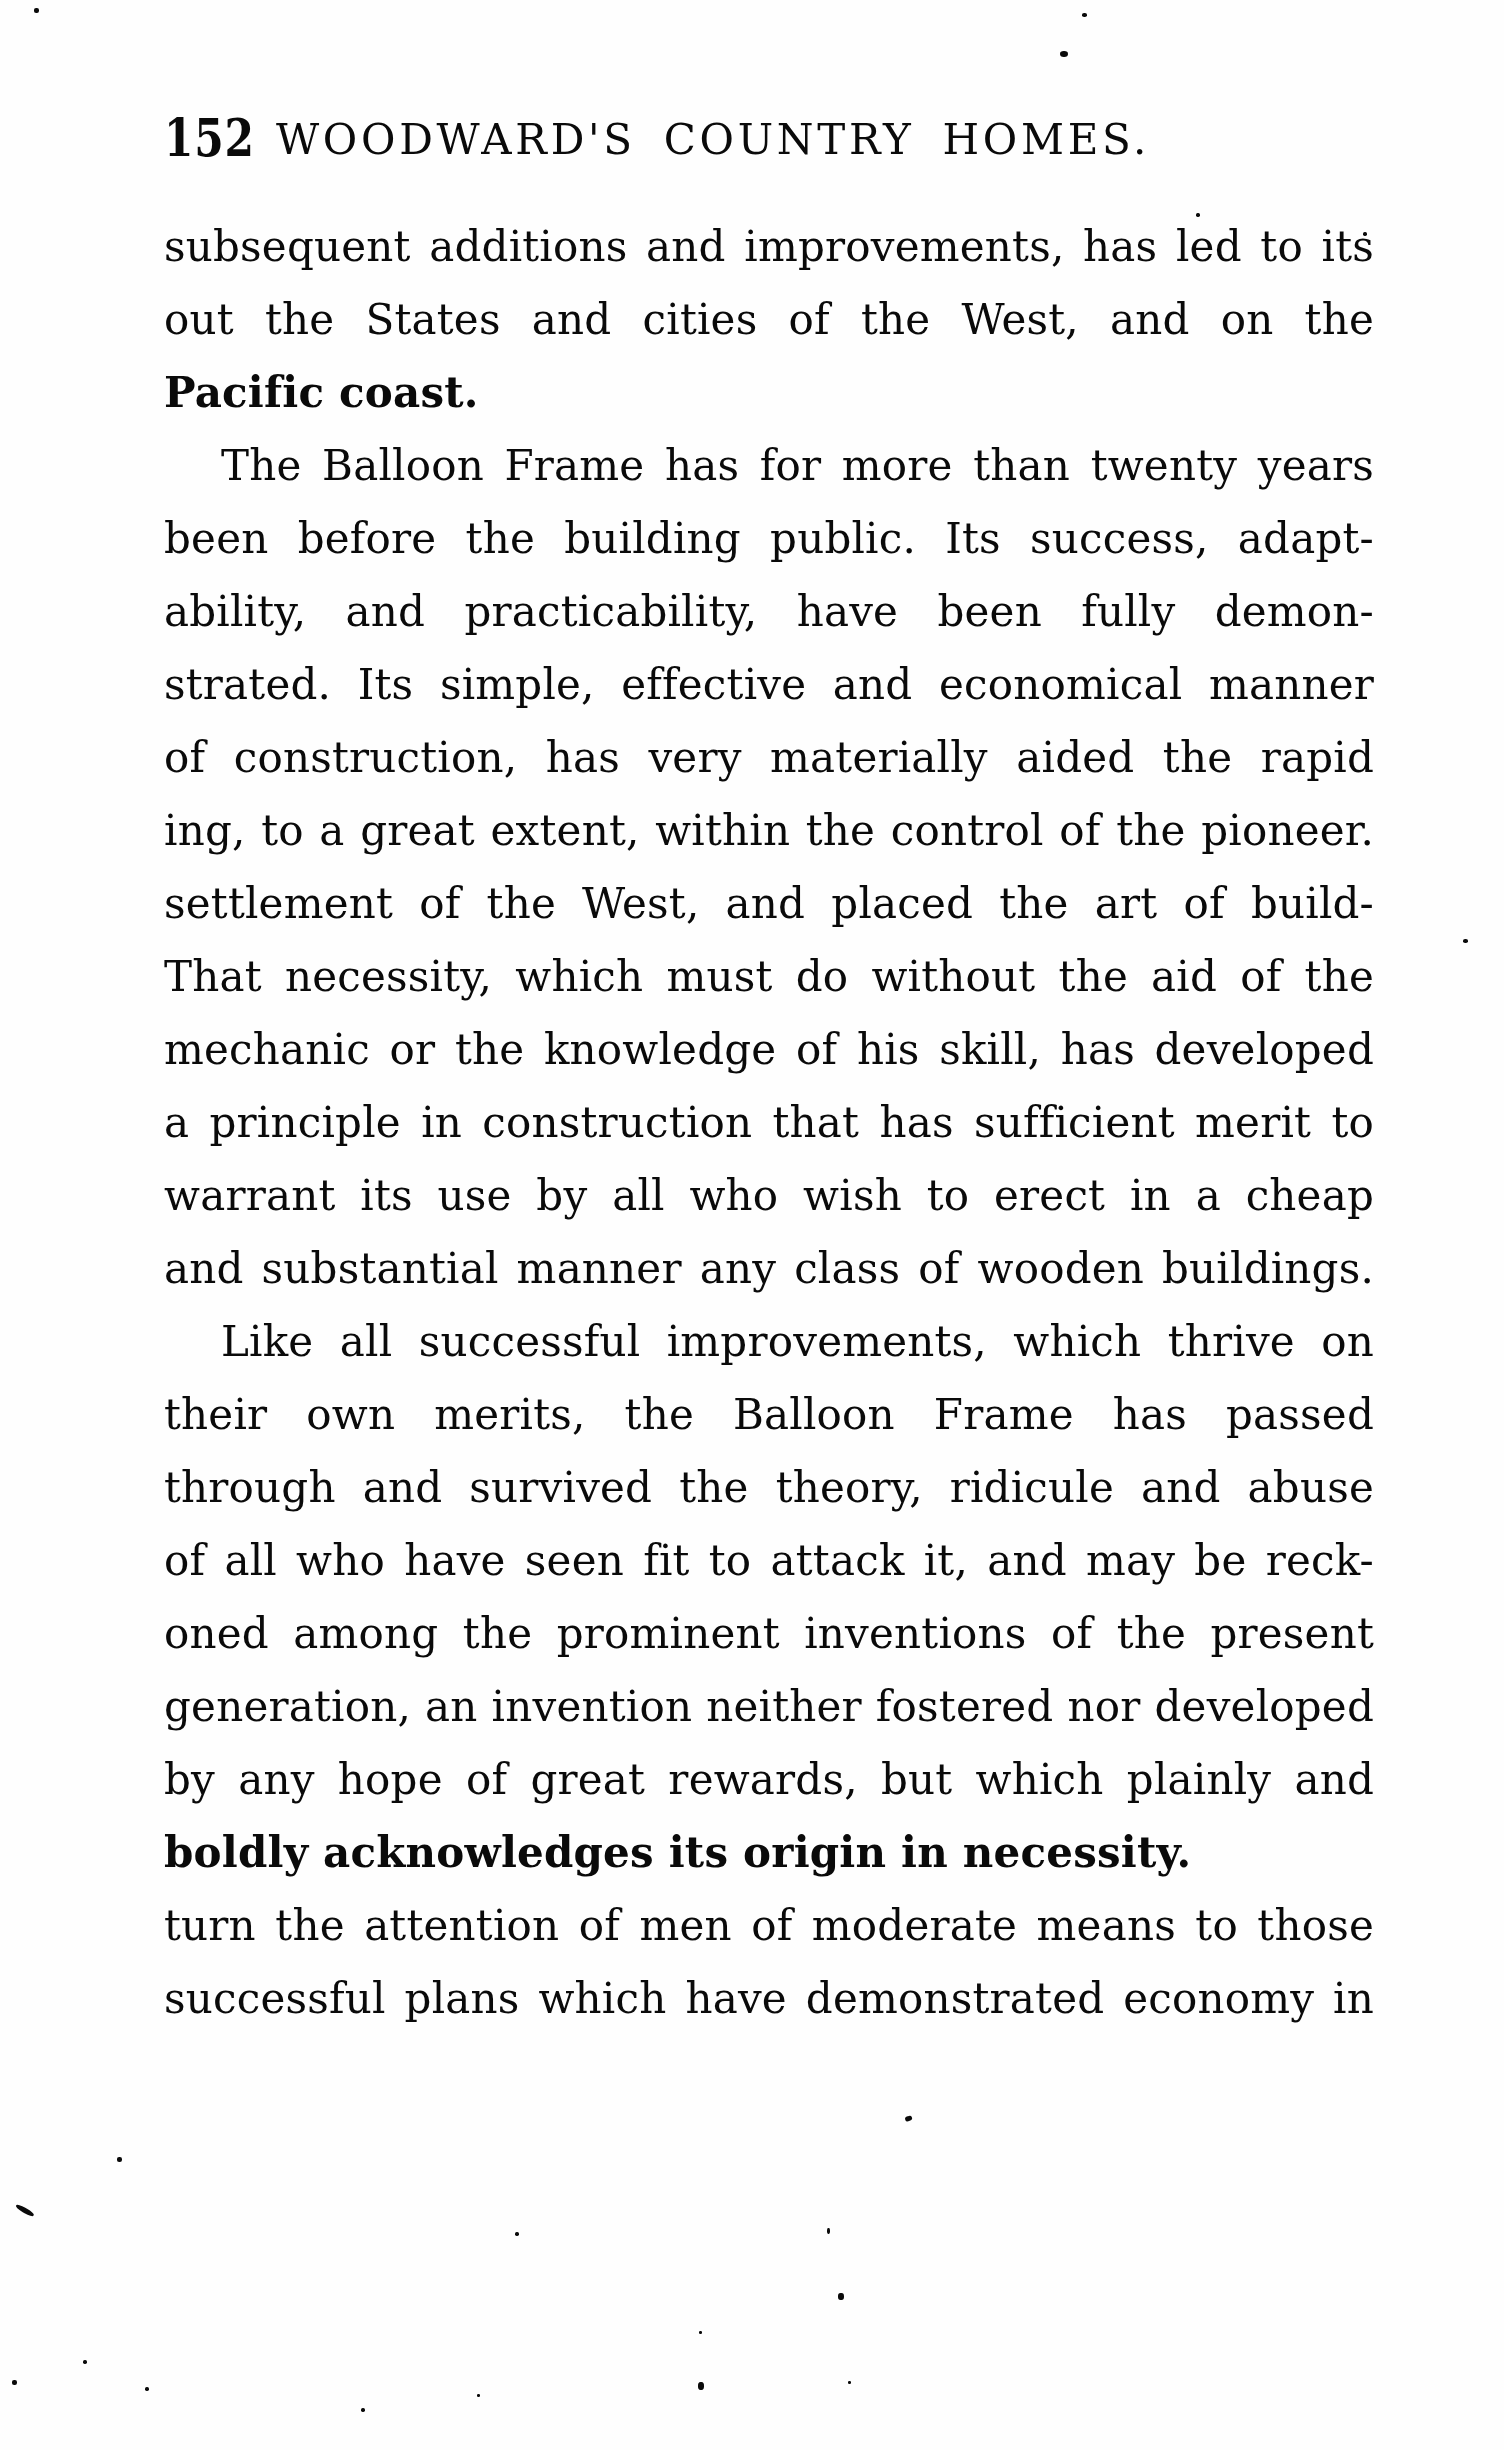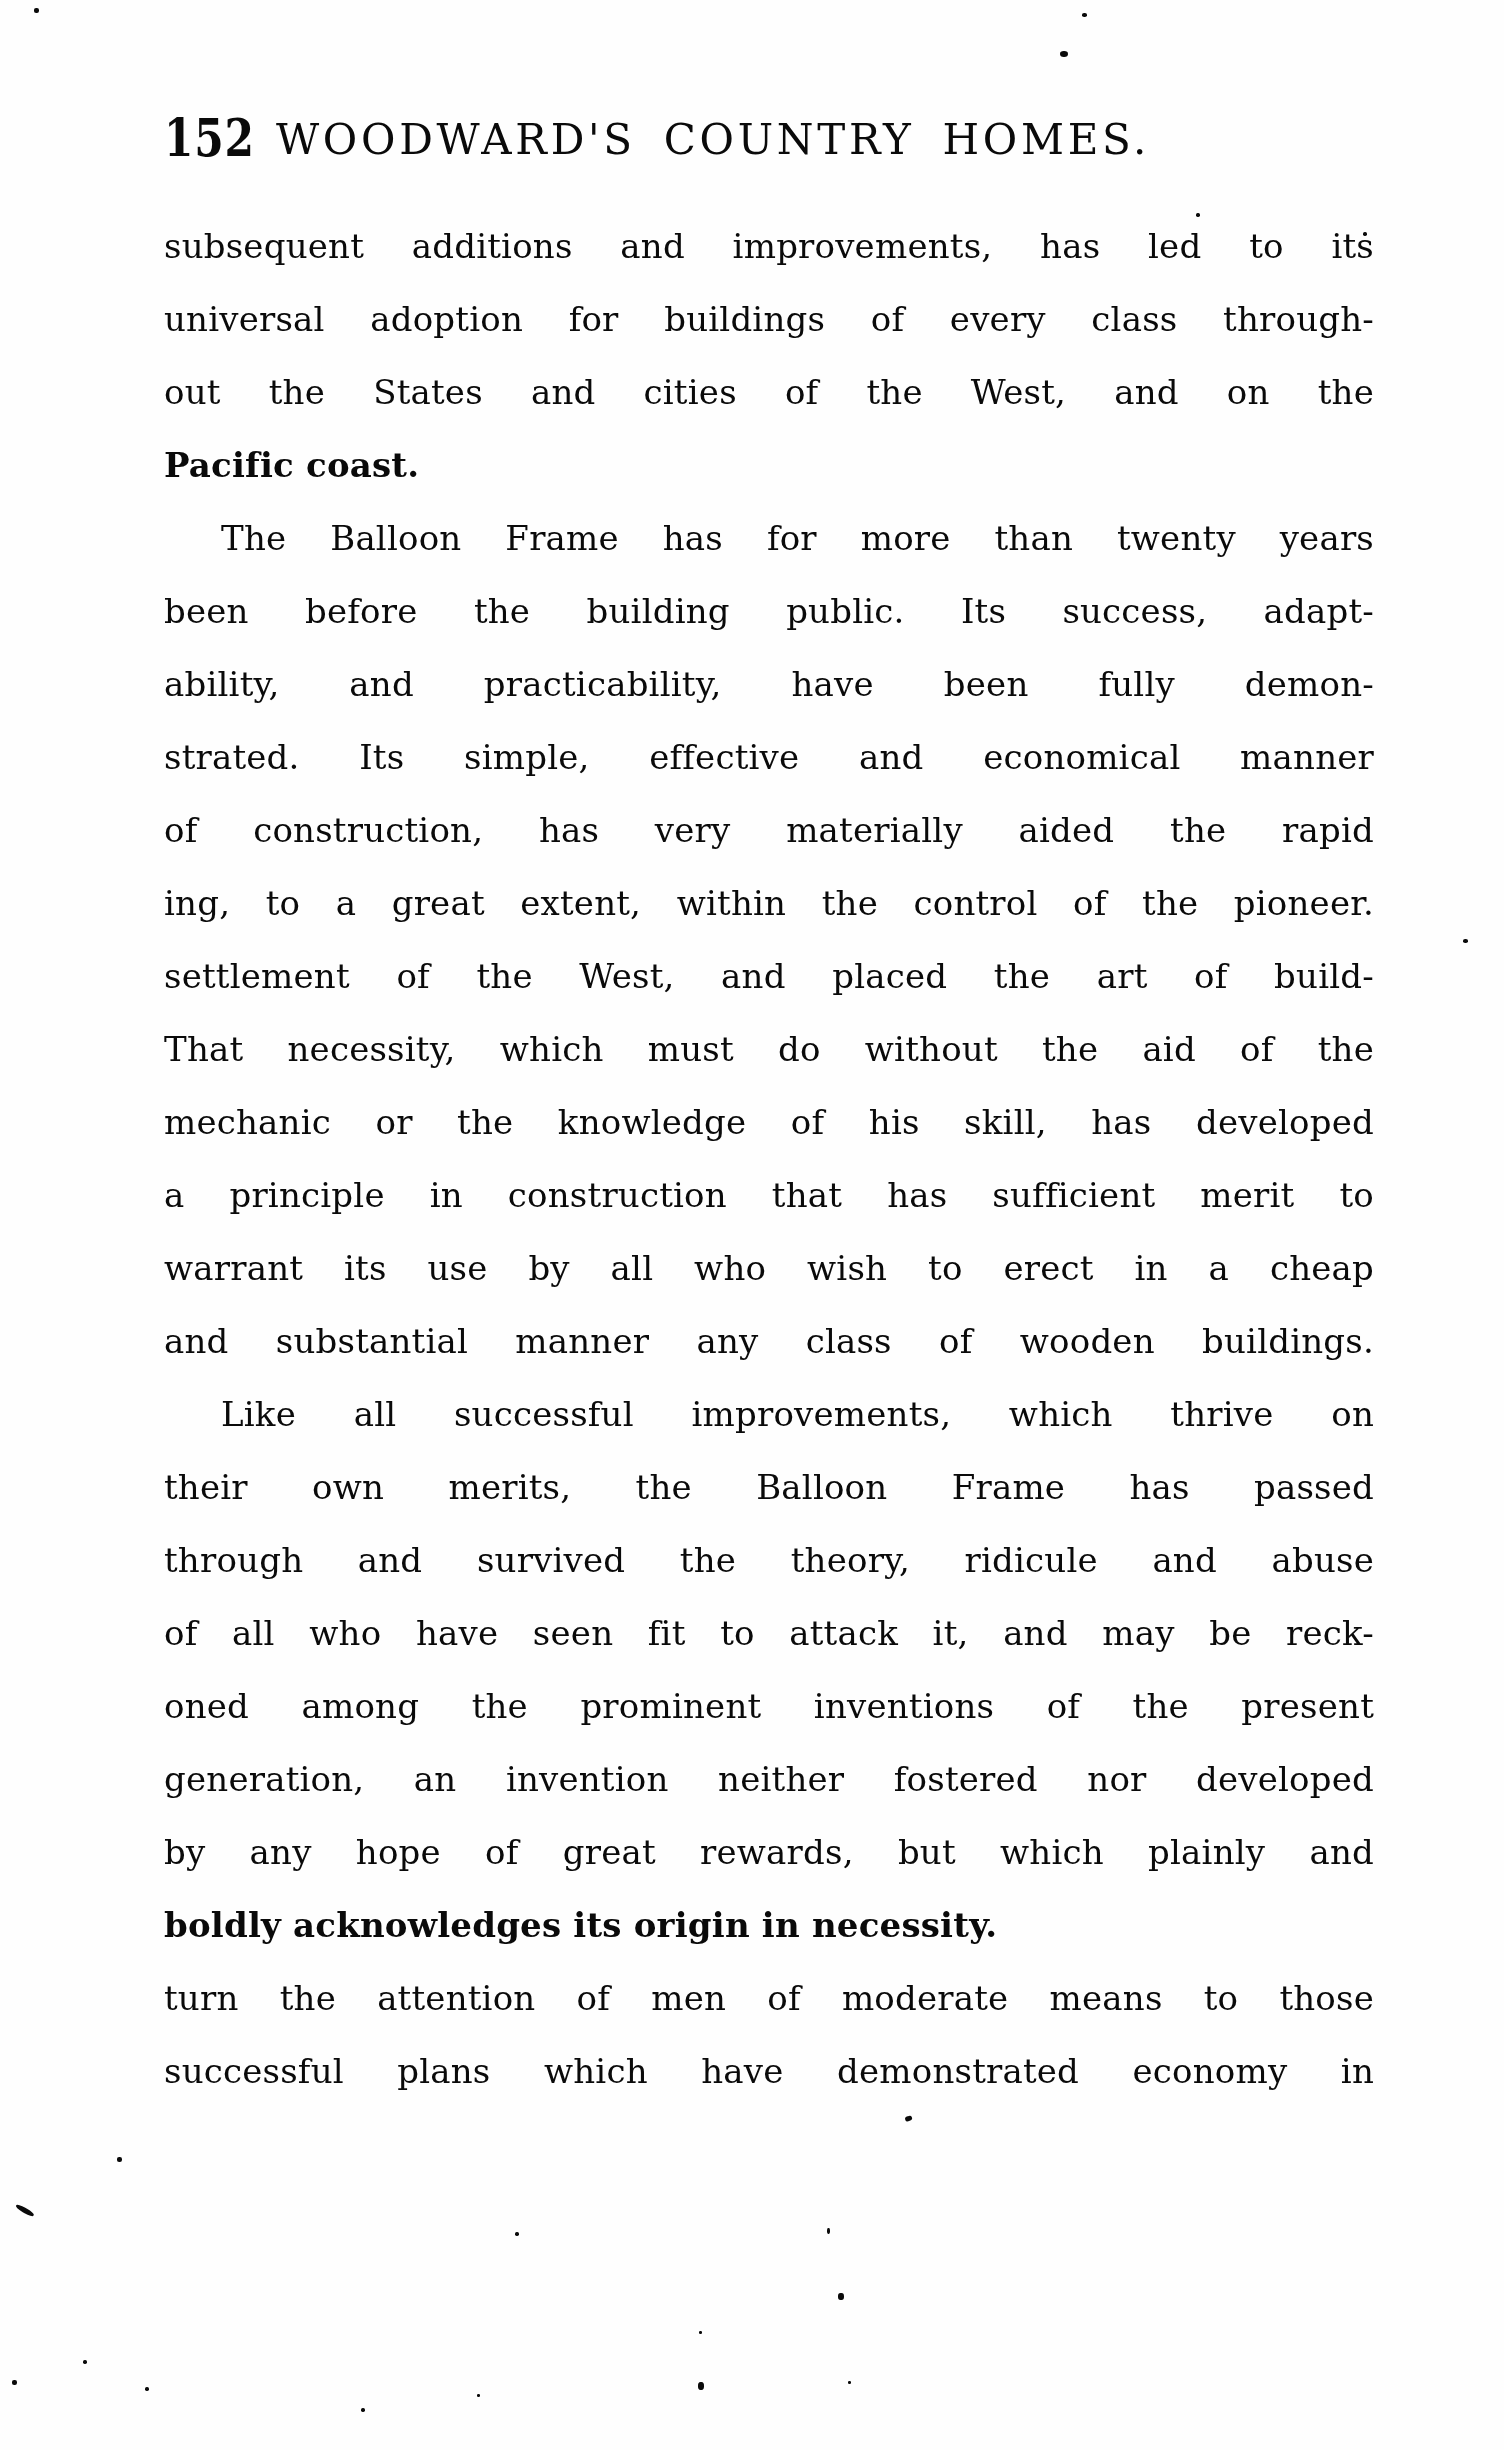--- a/index.html
+++ b/index.html
@@ -46,21 +46,21 @@
     word-spacing: 11px;
     white-space: nowrap;
   }
 
   
   .body-text {
     position: absolute;
     left: 164px;
     top: 210px;
     width: 1210px;
-    font-size: 34px;
+    font-size: 42px;
     line-height: 73px;
     letter-spacing: 0.2px;
   }
   .para { margin: 0; padding: 0; }
   .line {
     text-align: justify;
     text-align-last: justify;
     white-space: nowrap;
     height: 73px;
   }
@@ -86,21 +86,20 @@
 
   <header class="running-head">
     <div class="page-number">152</div>
     <div class="head-title">WOODWARD'S COUNTRY HOMES.</div>
   </header>
 
   <main class="body-text">
 
     <section class="para">
       <div class="line">subsequent additions and improvements, has led to its</div>
-      <div class="line">universal adoption for buildings of every class through-</div>
       <div class="line">out the States and cities of the West, and on the</div>
       <div class="line end">Pacific coast.</div>
     </section>
 
     <section class="para">
       <div class="line first">The Balloon Frame has for more than twenty years</div>
       <div class="line">been before the building public.  Its success, adapt-</div>
       <div class="line">ability, and practicability, have been fully demon-</div>
       <div class="line">strated.  Its simple, effective and economical manner</div>
       <div class="line">of construction, has very materially aided the rapid</div>

